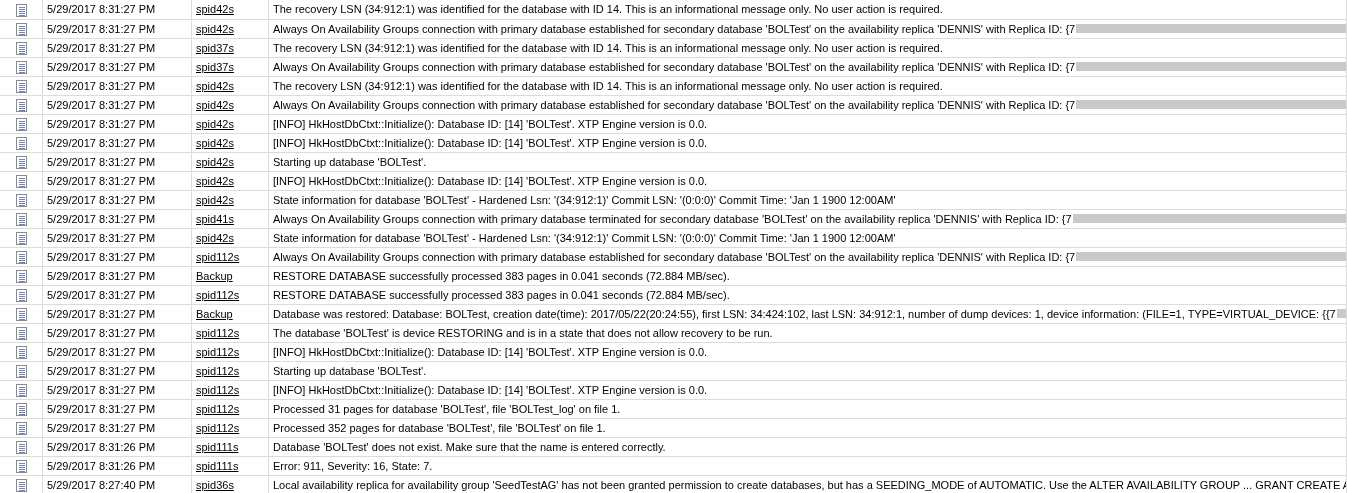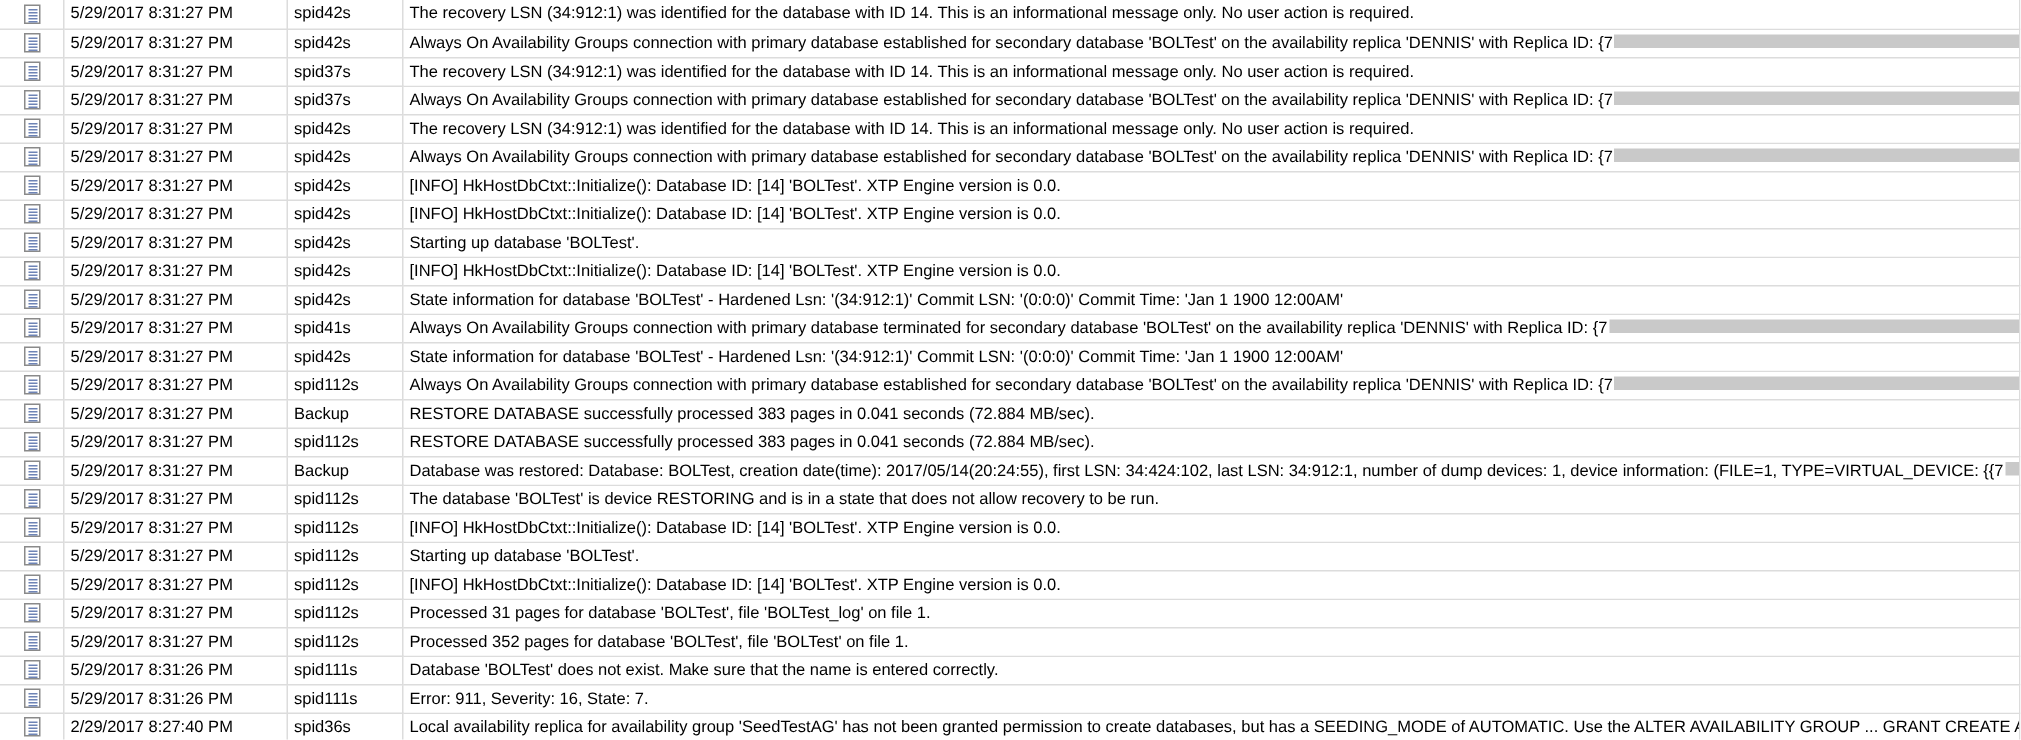--- a/index.html
+++ b/index.html
@@ -39,20 +39,21 @@
     text-align: center;
     padding: 0;
   }
   td.col-date {
     width: 140px;
     padding-left: 8px;
   }
   td.col-source {
     width: 68px;
     padding-left: 6px;
+    text-decoration: underline;
   }
   td.col-message {
     border-right: none;
     padding-left: 6px;
     position: relative;
   }
   .doc-icon {
     display: inline-block;
     width: 11px;
     height: 13px;
@@ -183,21 +184,21 @@
       <tr>
         <td class="col-icon"><span class="doc-icon"></span></td>
         <td class="col-date">5/29/2017 8:31:27 PM</td>
         <td class="col-source">spid112s</td>
         <td class="col-message">RESTORE DATABASE successfully processed 383 pages in 0.041 seconds (72.884 MB/sec).</td>
       </tr>
       <tr>
         <td class="col-icon"><span class="doc-icon"></span></td>
         <td class="col-date">5/29/2017 8:31:27 PM</td>
         <td class="col-source">Backup</td>
-        <td class="col-message"><span class="msg-text">Database was restored: Database: BOLTest, creation date(time): 2017/05/14(20:24:55), first LSN: 34:424:102, last LSN: 34:912:1, number of dump devices: 1, device information: (FILE=1, TYPE=VIRTUAL_DEVICE: {{7</span><span class="redact" style="width: 125px;"></span><span class="msg-text"></span></td>
+        <td class="col-message"><span class="msg-text">Database was restored: Database: BOLTest, creation date(time): 2017/05/22(20:24:55), first LSN: 34:424:102, last LSN: 34:912:1, number of dump devices: 1, device information: (FILE=1, TYPE=VIRTUAL_DEVICE: {{7</span><span class="redact" style="width: 125px;"></span><span class="msg-text"></span></td>
       </tr>
       <tr>
         <td class="col-icon"><span class="doc-icon"></span></td>
         <td class="col-date">5/29/2017 8:31:27 PM</td>
         <td class="col-source">spid112s</td>
         <td class="col-message">The database 'BOLTest' is device RESTORING and is in a state that does not allow recovery to be run.</td>
       </tr>
       <tr>
         <td class="col-icon"><span class="doc-icon"></span></td>
         <td class="col-date">5/29/2017 8:31:27 PM</td>
@@ -235,18 +236,18 @@
         <td class="col-message">Database 'BOLTest' does not exist. Make sure that the name is entered correctly.</td>
       </tr>
       <tr>
         <td class="col-icon"><span class="doc-icon"></span></td>
         <td class="col-date">5/29/2017 8:31:26 PM</td>
         <td class="col-source">spid111s</td>
         <td class="col-message">Error: 911, Severity: 16, State: 7.</td>
       </tr>
       <tr>
         <td class="col-icon"><span class="doc-icon"></span></td>
-        <td class="col-date">2/29/2017 8:27:40 PM</td>
+        <td class="col-date">5/29/2017 8:27:40 PM</td>
         <td class="col-source">spid36s</td>
         <td class="col-message">Local availability replica for availability group 'SeedTestAG' has not been granted permission to create databases, but has a SEEDING_MODE of AUTOMATIC. Use the ALTER AVAILABILITY GROUP ... GRANT CREATE ANY DATABA</td>
       </tr>
     </tbody>
 </table>
 
 </body></html>

